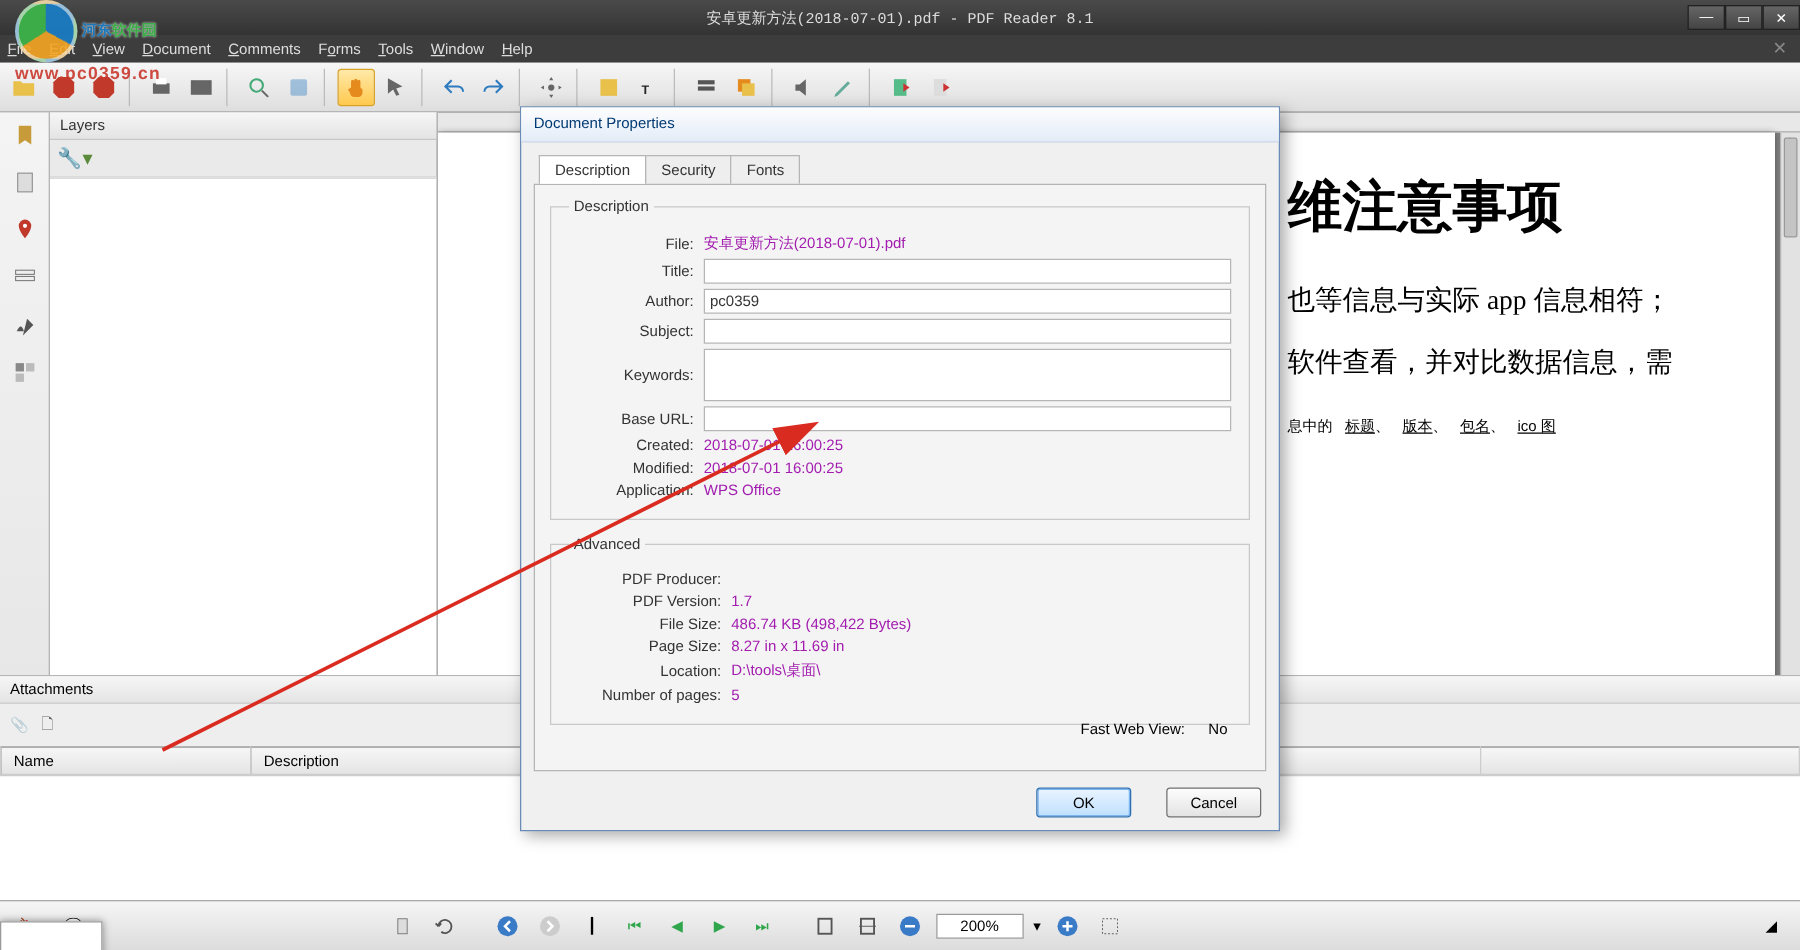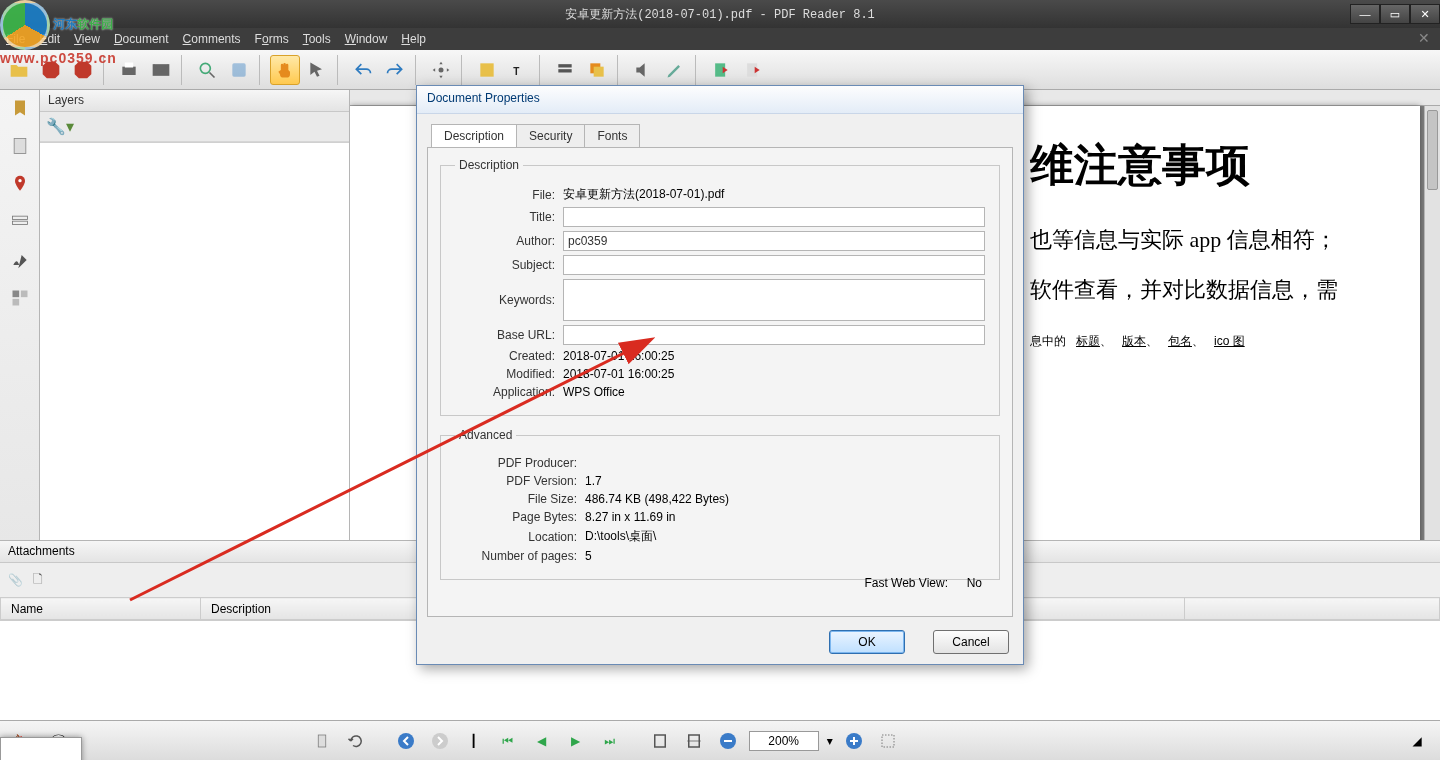--- a/index.html
+++ b/index.html
@@ -3,21 +3,21 @@
 <meta charset="utf-8">
 <style>
 * { margin: 0; padding: 0; box-sizing: border-box; font-family: "Segoe UI", Tahoma, sans-serif; font-size: 12px; }
 html, body { width: 1440px; height: 760px; overflow: hidden; background: #d4d4d4; }
 
 
 .titlebar { height: 28px; background: linear-gradient(#4a4a4a, #333); color: #fff; display: flex; align-items: center; position: relative; }
 .titlebar .title { position: absolute; left: 50%; transform: translateX(-50%); font-size: 12px; color: #ddd; font-family: Liberation Mono, monospace; }
 .titlebar .controls { margin-left: auto; display: flex; gap: 0; }
 .titlebar .controls div { width: 30px; height: 20px; background: linear-gradient(#666,#444); border: 1px solid #222; display: flex; align-items: center; justify-content: center; color: #fff; font-size: 11px; }
-.watermark { position: absolute; left: 0; top: 0; z-index: 500; pointer-events: none; opacity: 0.9; }
+.watermark { position: absolute; left: 12px; top: 0; z-index: 500; pointer-events: none; opacity: 0.9; }
 .watermark .logo { width: 50px; height: 50px; border-radius: 50%; background: conic-gradient(#1a7fc9 0 33%, #f5a623 33% 66%, #3cb94a 66% 100%); display: inline-block; vertical-align: middle; border: 3px solid rgba(255,255,255,0.6); }
 .watermark .txt1 { font-size: 28px; font-weight: bold; color: #1a7fc9; text-shadow: 0 0 2px #fff; }
 .watermark .txt1 .g { color: #3cb94a; }
 .watermark .url { font-size: 14px; color: #c9392e; font-weight: bold; letter-spacing: 1px; }
 
 
 .menubar { height: 22px; background: #3d3d3d; color: #ddd; display: flex; align-items: center; padding: 0 6px; gap: 14px; position: relative; }
 .menubar span u { text-decoration: underline; }
 .menubar .close-doc { position: absolute; right: 6px; top: 2px; width: 16px; height: 16px; color: #888; font-size: 14px; cursor: pointer; }
 
@@ -71,21 +71,21 @@
 .dialog { position: absolute; left: 416px; top: 85px; width: 608px; height: 580px; background: #f0f0f0; border: 1px solid #6a8bb5; box-shadow: 4px 4px 12px rgba(0,0,0,0.35); z-index: 300; }
 .dialog .dlg-title { height: 28px; background: linear-gradient(#fdfdfe,#e3ecf7); border-bottom:1px solid #c9d6e8; padding: 5px 10px; color:#003a74; font-size:12px; }
 .dialog .tabs { display:flex; margin: 10px 10px 0 14px; }
 .dialog .tab { padding: 4px 12px; border:1px solid #b5b5b5; border-bottom:none; background:#eee; margin-right:-1px; color:#333; }
 .dialog .tab.active { background:#fff; position:relative; z-index:2; }
 .dialog .tabbody { margin: 0 10px 10px 10px; border:1px solid #b5b5b5; background:#f4f4f4; padding:10px 12px; height: 470px; position:relative; }
 .dialog fieldset { border:1px solid #c8c8c8; padding: 10px 14px 12px 14px; margin-bottom: 12px; }
 .dialog legend { padding: 0 4px; color:#333; }
 .dialog .frow { display:flex; align-items:center; margin:4px 0; }
 .dialog .frow label { width: 108px; text-align:right; padding-right:8px; color:#333; }
-.dialog .frow .val { color:#000000; }
+.dialog .frow .val { color:#a21caf; }
 .dialog .frow input { flex:1; height:20px; border:1px solid #b5b5b5; background:#fff; padding:2px 4px; font-size:12px; color:#333;}
 .dialog .frow textarea { flex:1; height:42px; border:1px solid #b5b5b5; background:#fff; padding:2px 4px; font-size:12px; resize:none; overflow-y:scroll;}
 .dialog .adv .frow label { width: 130px; }
 .dialog .webview { position:absolute; right: 30px; bottom: 26px; display:flex; gap:6px; }
 .dialog .dlg-buttons { position:absolute; right: 14px; bottom: 10px; display:flex; gap:28px; }
 .dialog .dlg-buttons button { width:76px; height:24px; border:1px solid #707070; border-radius:3px; background:linear-gradient(#fdfdfd,#e3e3e3); }
 .dialog .dlg-buttons button.primary { border:1px solid #2f6fb0; background:linear-gradient(#eaf4ff,#bfe0ff); box-shadow:0 0 0 1px #7bb6ef inset; }
 
 
 .arrow { position:absolute; left: 120px; top: 300px; z-index: 400; pointer-events:none; }
@@ -461,21 +461,21 @@
         </div>
       <div class="frow">
           <label>PDF Version:</label>
           <span class="val">1.7</span>
         </div>
       <div class="frow">
           <label>File Size:</label>
           <span class="val">486.74 KB (498,422 Bytes)</span>
         </div>
       <div class="frow">
-          <label>Page Bytes:</label>
+          <label>Page Size:</label>
           <span class="val">8.27 in x 11.69 in</span>
         </div>
       <div class="frow">
           <label>Location:</label>
           <span class="val">D:\tools\桌面\</span>
         </div>
       <div class="frow">
           <label>Number of pages:</label>
           <span class="val">5</span>
         </div>

